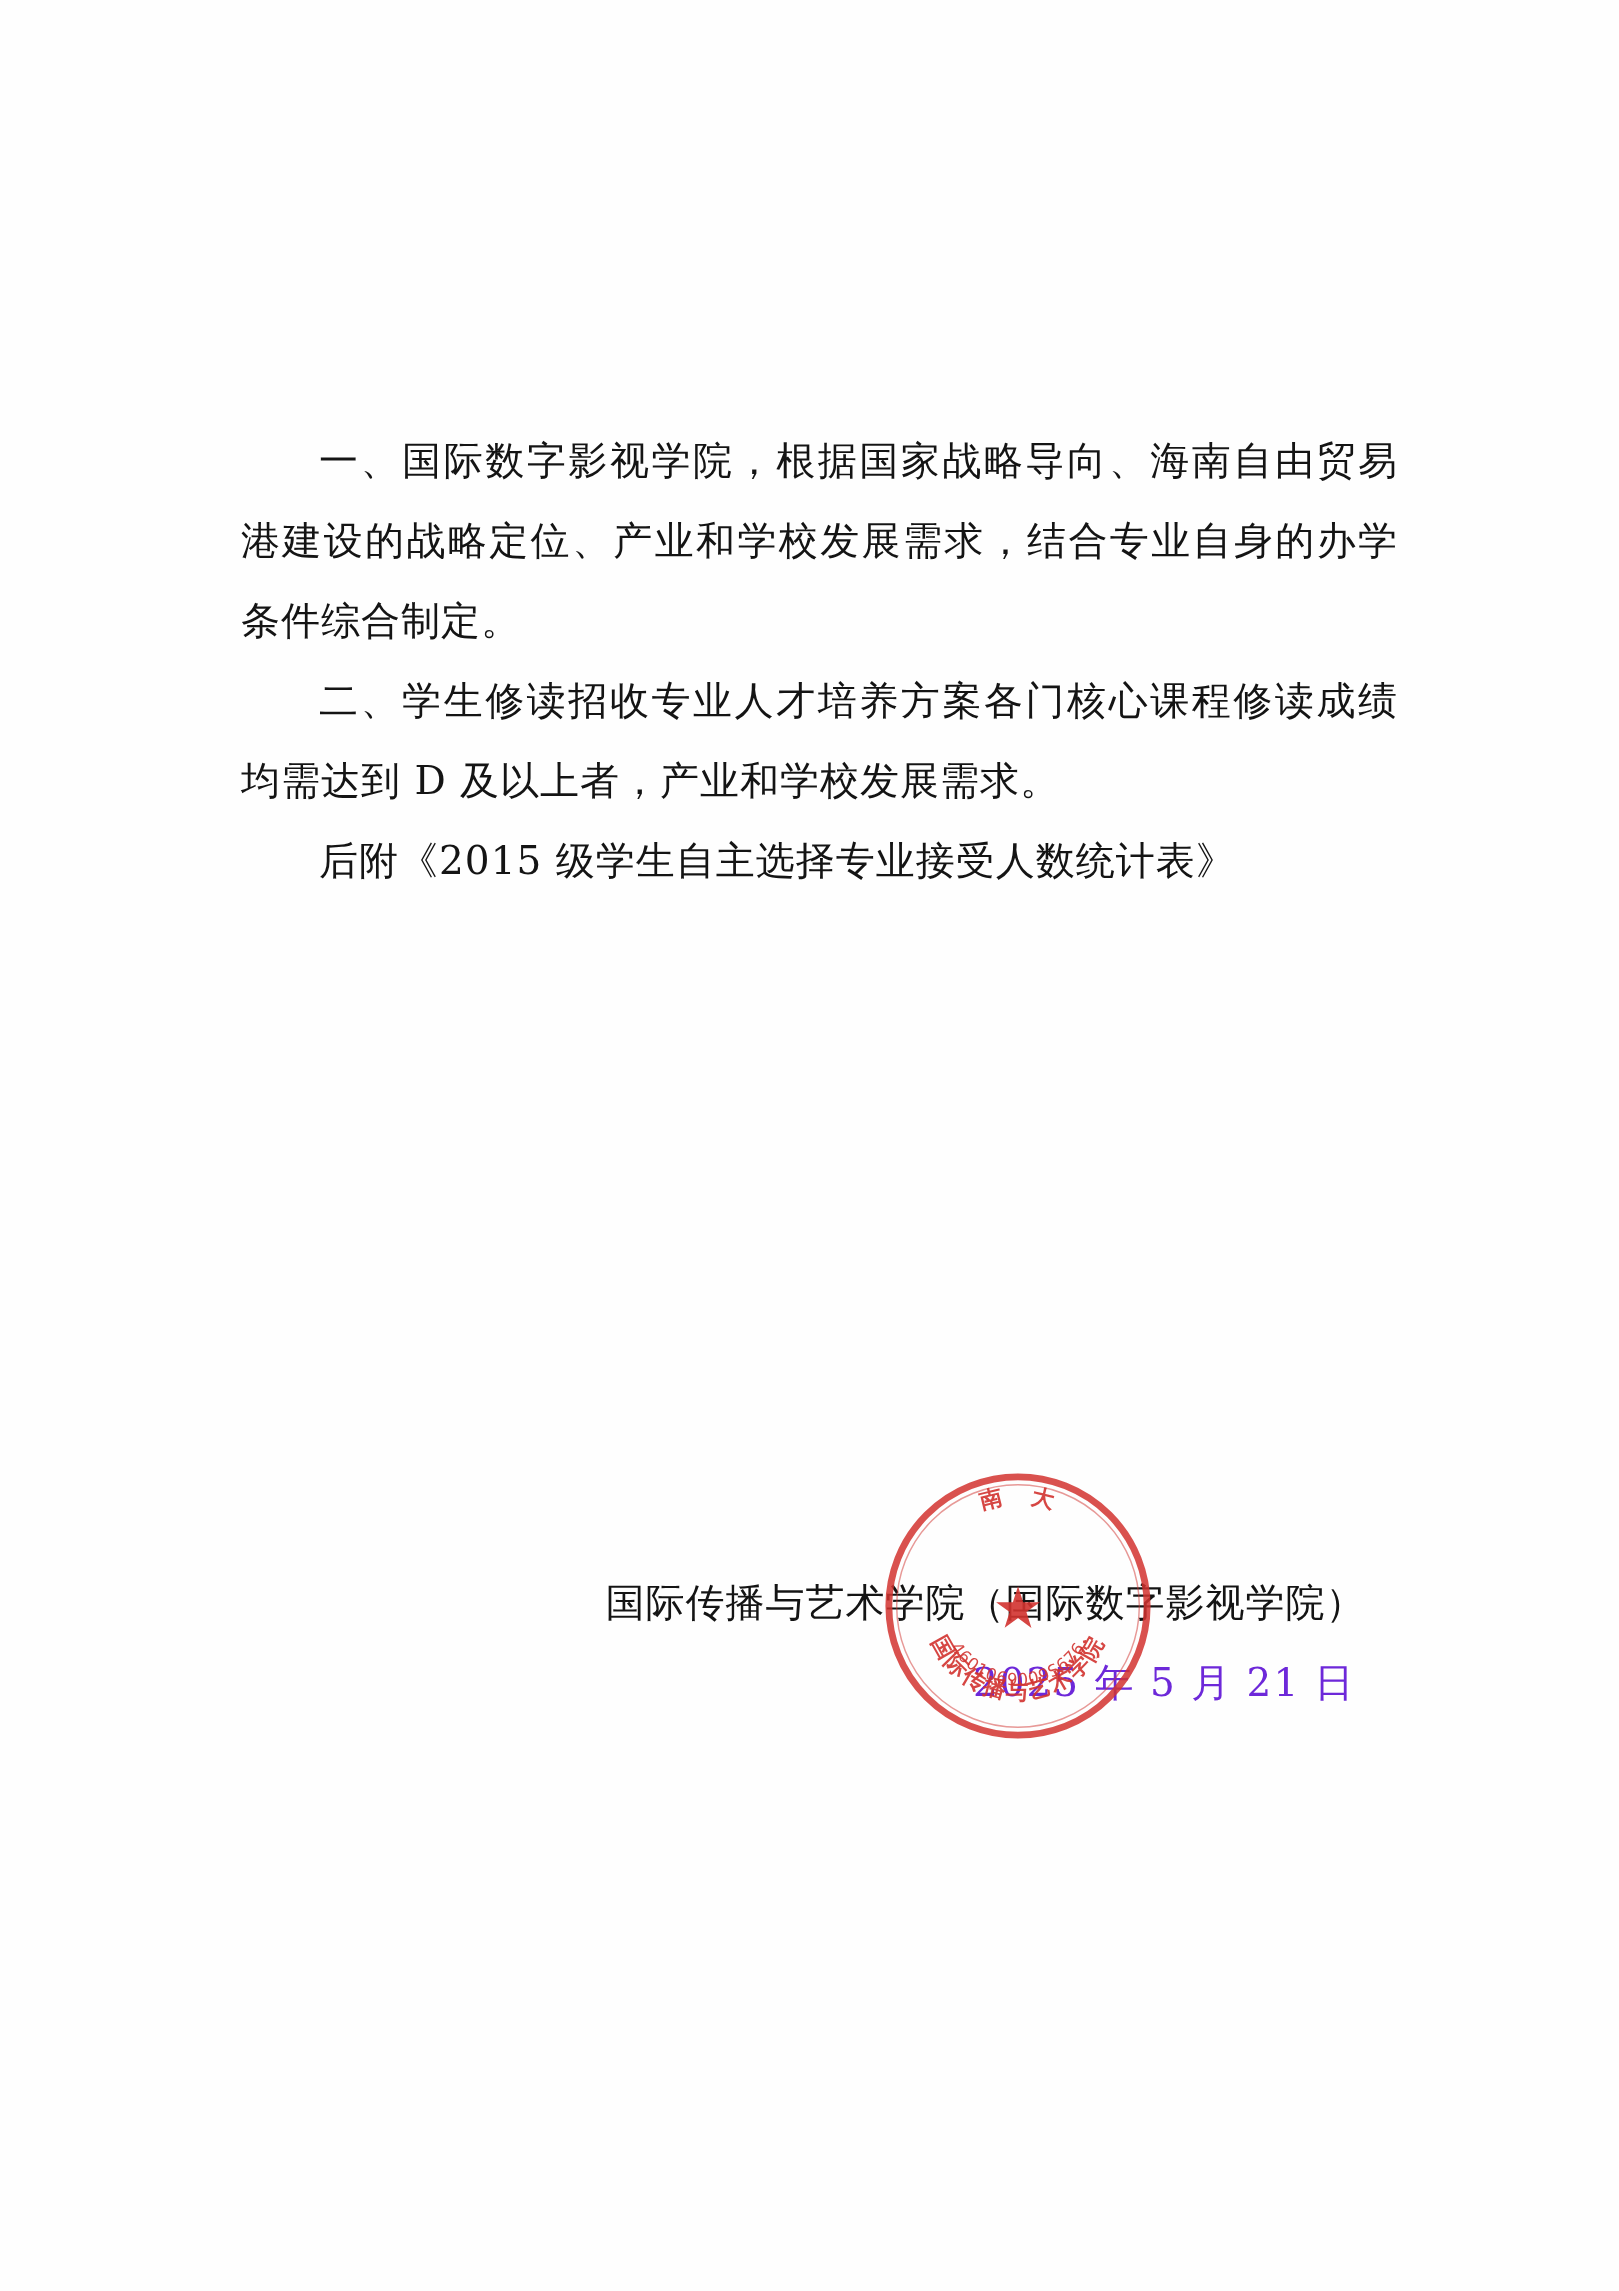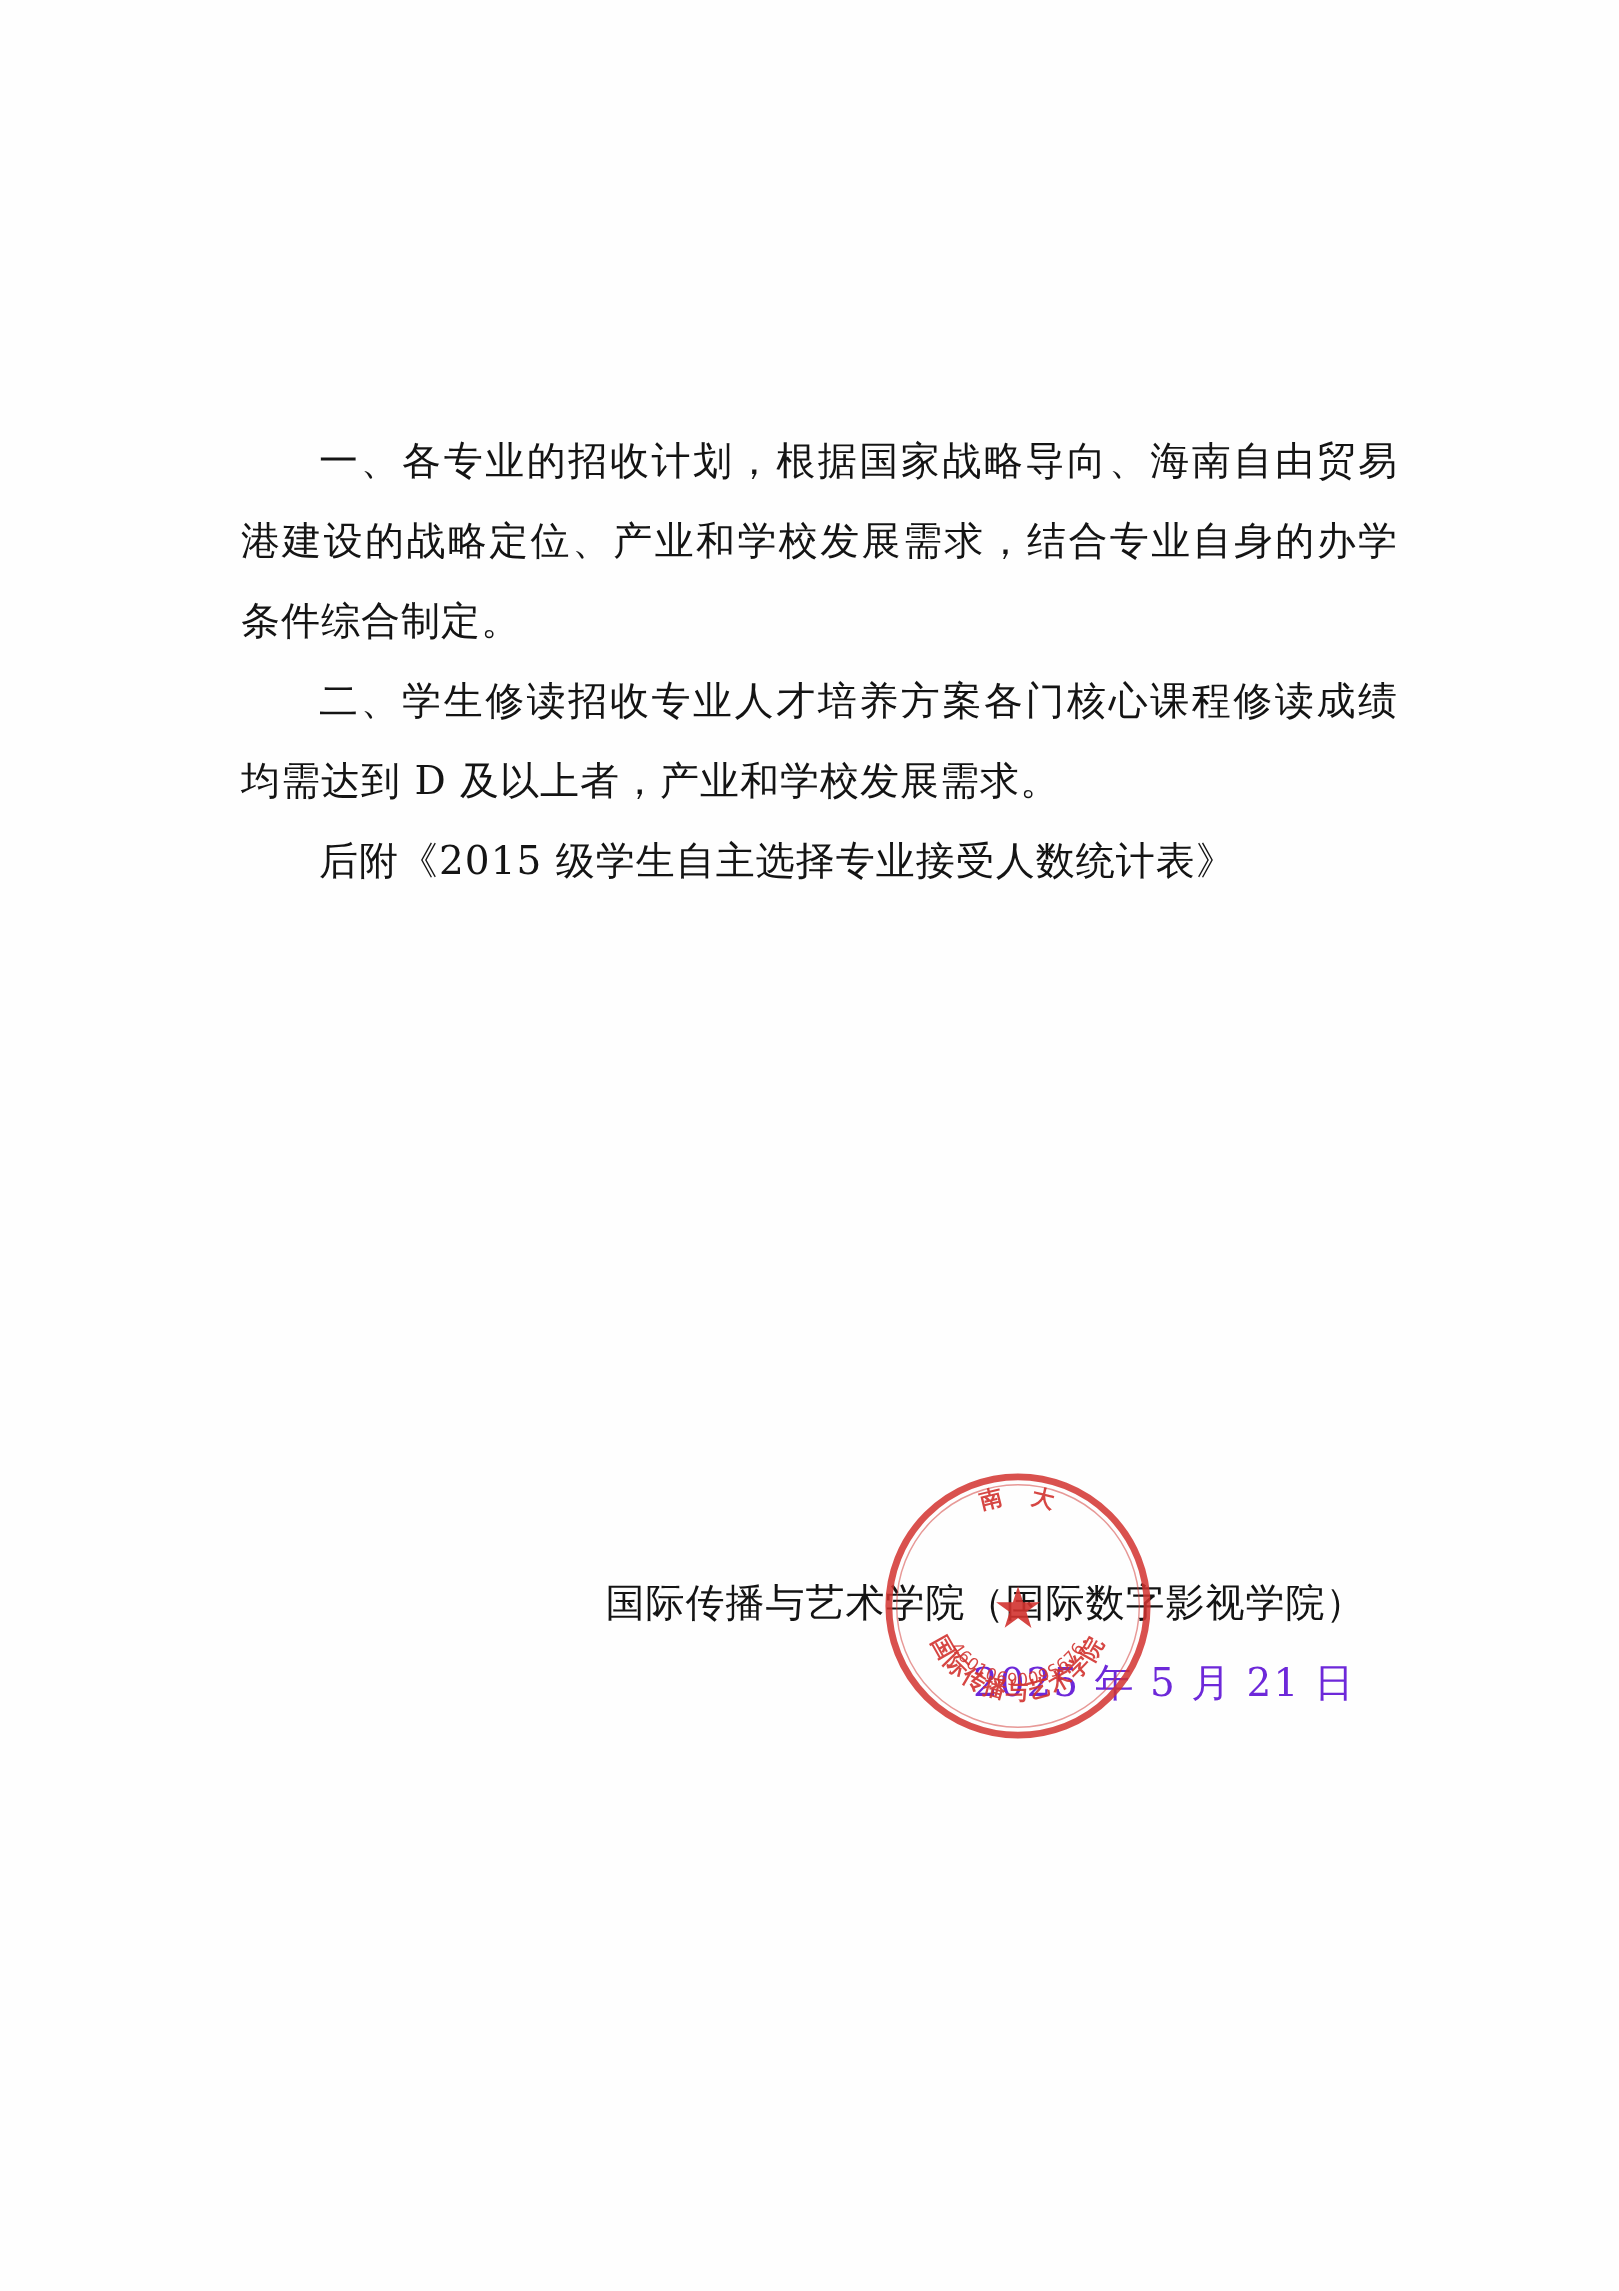--- a/index.html
+++ b/index.html
@@ -111,21 +111,21 @@
     fill: #d2332f;
   }
 </style>
 </head>
 <body>
 
 <div class="page">
 
 
   <div class="body-block">
-    <p class="para">一、各专业的招收计划，根据国家战略导向、海南自由贸易港建设的战略定位、产业和学校发展需求，结合专业自身的办学条件综合制定。</p>
+    <p class="para">一、国际数字影视学院，根据国家战略导向、海南自由贸易港建设的战略定位、产业和学校发展需求，结合专业自身的办学条件综合制定。</p>
     <p class="para">二、学生修读招收专业人才培养方案各门核心课程修读成绩均需达到 D 及以上者，产业和学校发展需求。</p>
     <p class="para">后附《2015 级学生自主选择专业接受人数统计表》</p>
   </div>
 
   <div class="sign-block">
     <div class="sign-line">国际传播与艺术学院（国际数字影视学院）</div>
     <div class="date-line">2025 年 5 月 21 日</div>
   </div>
 
   <div class="seal">

